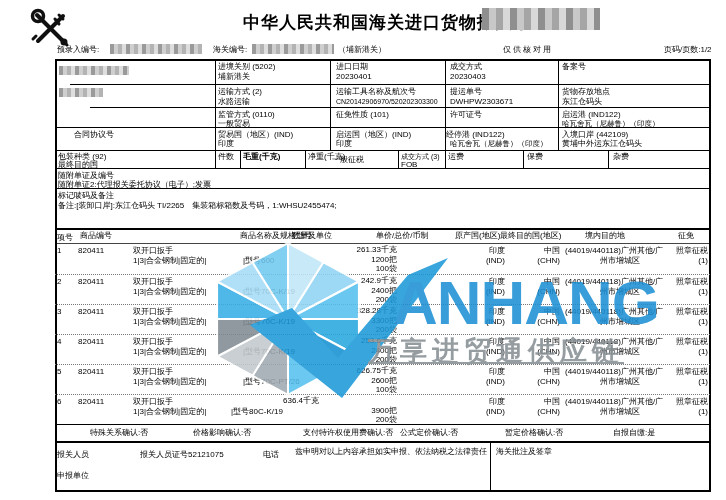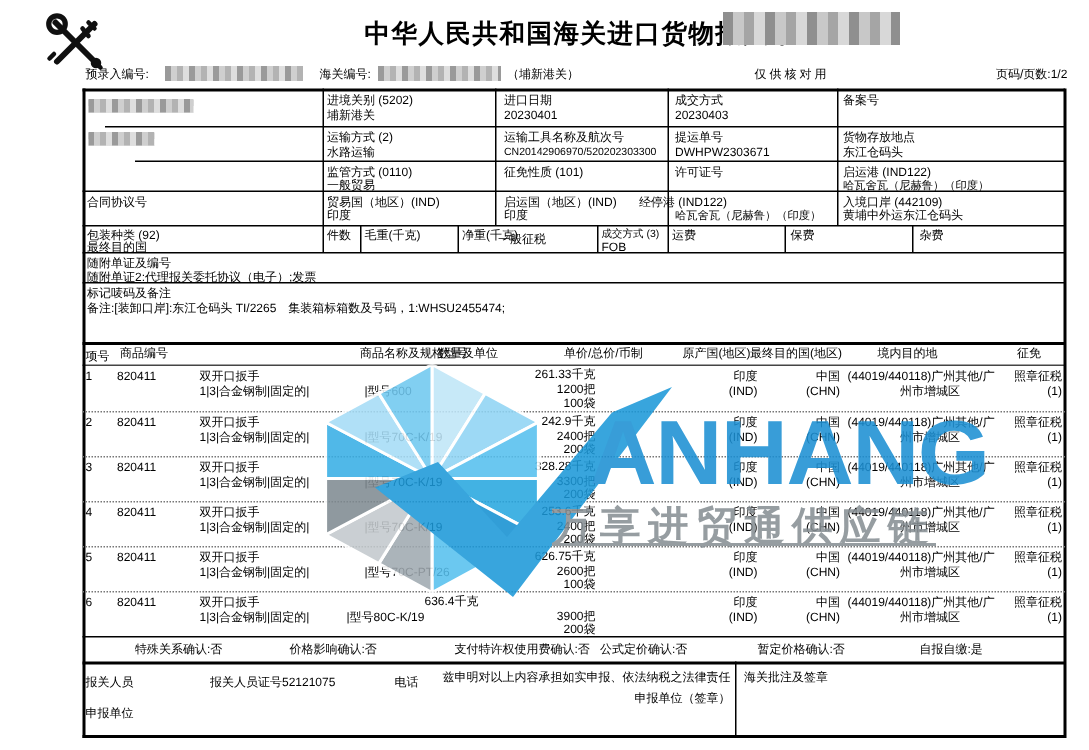--- a/index.html
+++ b/index.html
@@ -102,34 +102,34 @@
   <span class="t" style="left:562px;top:97px;">东江仓码头</span>
 
   <span class="t" style="left:218px;top:110px;">监管方式 (0110)</span>
   <span class="t" style="left:218px;top:118.5px;">一般贸易</span>
   <span class="t" style="left:336px;top:110px;">征免性质 (101)</span>
   <span class="t" style="left:332px;top:118.5px;margin-top:36px;">一般征税</span>
   <span class="t" style="left:450px;top:110px;">许可证号</span>
   <span class="t" style="left:562px;top:110px;">启运港 (IND122)</span>
   <span class="t t75" style="left:562px;top:118.5px;">哈瓦舍瓦（尼赫鲁）（印度）</span>
 
-  <span class="t" style="left:58px;top:130px;">合同协议号</span>
+  <span class="t" style="left:74px;top:130px;">合同协议号</span>
   <span class="t" style="left:218px;top:130px;">贸易国（地区）(IND)</span>
   <span class="t" style="left:218px;top:139px;">印度</span>
   <span class="t" style="left:336px;top:130px;">启运国（地区）(IND)</span>
   <span class="t" style="left:336px;top:139px;">印度</span>
-  <span class="t" style="left:426px;top:130px;">经停港 (IND122)</span>
+  <span class="t" style="left:446px;top:130px;">经停港 (IND122)</span>
   <span class="t t75" style="left:450px;top:139px;">哈瓦舍瓦（尼赫鲁）（印度）</span>
   <span class="t" style="left:562px;top:130px;">入境口岸 (442109)</span>
   <span class="t" style="left:562px;top:139px;">黄埔中外运东江仓码头</span>
 
   <span class="t" style="left:58px;top:152px;">包装种类 (92)</span>
   <span class="t" style="left:58px;top:160px;">最终目的国</span>
   <span class="t" style="left:218px;top:152px;">件数</span>
-  <span class="t" style="left:243px;top:152px;">毛重(千克)</span>
+  <span class="t" style="left:243px;top:152px;font-weight:bold;">毛重(千克)</span>
   <span class="t" style="left:308px;top:152px;">净重(千克)</span>
   <span class="t t7" style="left:401px;top:152px;">成交方式 (3)</span>
   <span class="t" style="left:401px;top:160px;">FOB</span>
   <span class="t" style="left:448px;top:152px;">运费</span>
   <span class="t" style="left:527px;top:152px;">保费</span>
   <span class="t" style="left:613px;top:152px;">杂费</span>
 
   <span class="t" style="left:58px;top:171px;">随附单证及编号</span>
   <span class="t" style="left:58px;top:180px;">随附单证2:代理报关委托协议（电子）;发票</span>
   <span class="t" style="left:58px;top:191px;">标记唛码及备注</span>
@@ -271,21 +271,20 @@
   <span class="t" style="left:193px;top:428px;">价格影响确认:否</span>
   <span class="t" style="left:303px;top:428px;">支付特许权使用费确认:否</span>
   <span class="t" style="left:400px;top:428px;">公式定价确认:否</span>
   <span class="t" style="left:505px;top:428px;">暂定价格确认:否</span>
   <span class="t" style="left:613px;top:428px;">自报自缴:是</span>
 
   <span class="t" style="left:57px;top:450px;">报关人员</span>
   <span class="t" style="left:140px;top:450px;">报关人员证号52121075</span>
   <span class="t" style="left:263px;top:450px;">电话</span>
   <span class="t" style="left:280px;top:447px;width:207px;text-align:right;">兹申明对以上内容承担如实申报、依法纳税之法律责任</span>
-  <span class="t" style="left:280px;top:461px;width:207px;text-align:right;">申报单位（签章）</span>
   <span class="t" style="left:496px;top:447px;">海关批注及签章</span>
   <span class="t" style="left:57px;top:471px;">申报单位</span>
 
   <div class="wm">
     <svg style="position:absolute;left:205px;top:243px;" width="166" height="152" viewBox="0 0 160 150">
       <g stroke="#ffffff" stroke-width="2">
         <polygon points="80,75 80,0 115,19" fill="#bfe6f8"></polygon>
         <polygon points="80,75 115,19 150,38" fill="#8fd4f4"></polygon>
         <polygon points="80,75 150,38 150,75" fill="#54bfee"></polygon>
         <polygon points="80,75 150,75 150,112" fill="#27a7e0"></polygon>

